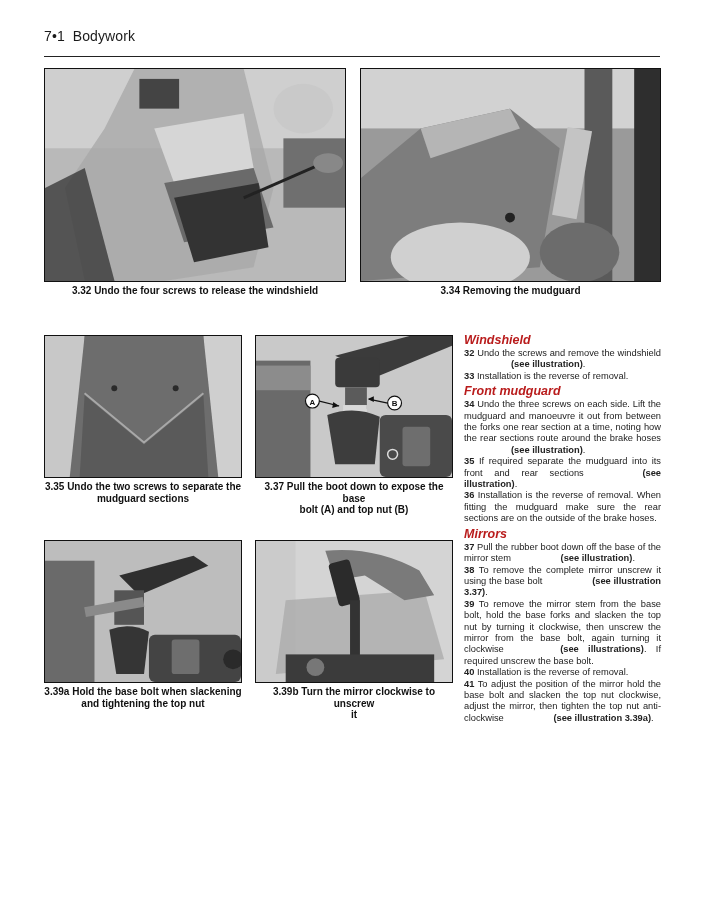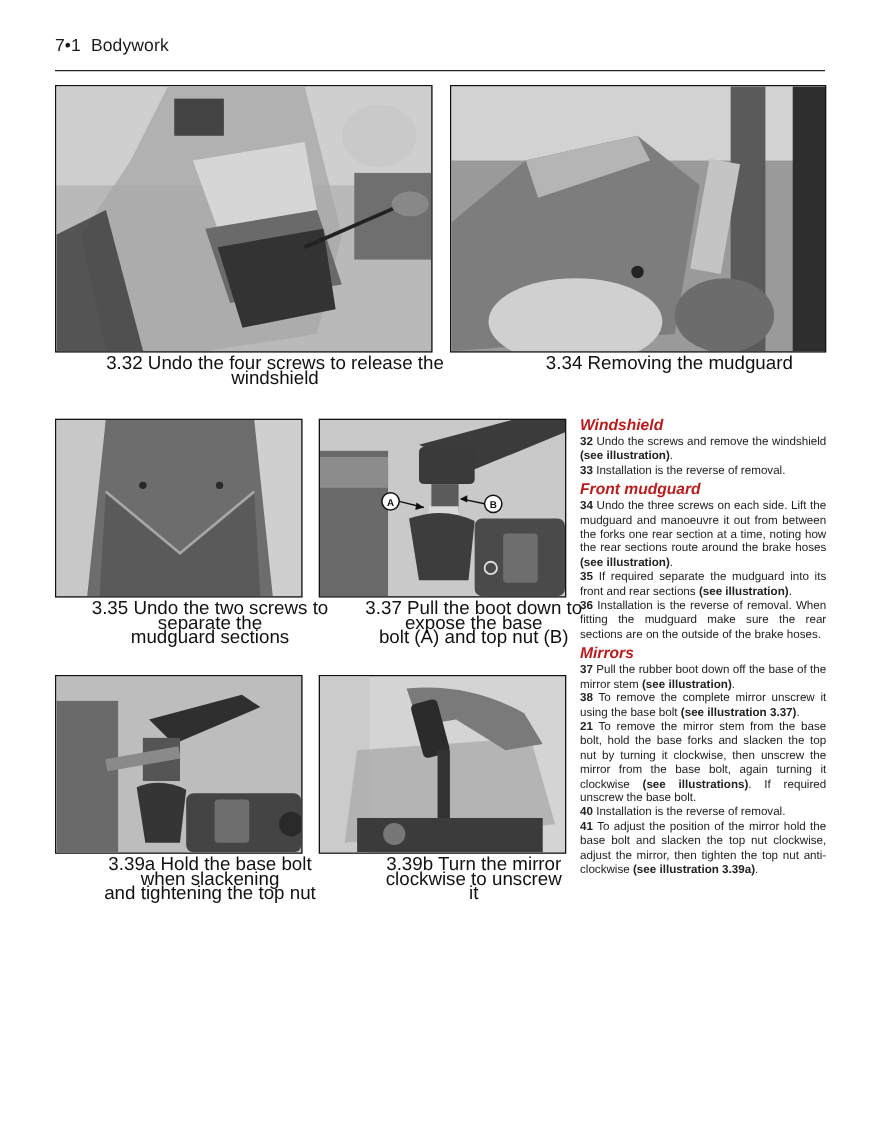--- a/index.html
+++ b/index.html
@@ -4,27 +4,27 @@
   <style>
     html, body { margin: 0; padding: 0; background: #ffffff; }
     body { width: 705px; height: 907px; position: relative; overflow: hidden;
            font-family: "Liberation Sans", "DejaVu Sans", sans-serif; color: #1a1a1a; }
     .header { position: absolute; left: 44px; top: 28px; font-size: 14px; letter-spacing: 0.1px; }
     .header-rule { position: absolute; left: 44px; top: 56px; width: 616px; height: 1px; background: #222; }
 
     .photo { position: absolute; border: 1.5px solid #111; box-sizing: border-box; overflow: hidden; background: #bdbdbd; }
     .photo svg { width: 100%; height: 100%; display: block; }
 
-    .caption { position: absolute; font-weight: normal; font-size: 15px; text-align: center; line-height: 11.5px; color: #111; margin-left: 25px; }
+    .caption { position: absolute; font-weight: bold; font-size: 10px; text-align: center; line-height: 11.5px; color: #111; }
 
     .col { position: absolute; left: 464px; width: 197px; font-size: 9.3px; line-height: 11.4px; color: #222; }
     .col h2 { margin: 0; font-size: 12.5px; font-style: italic; font-weight: bold; line-height: 15px; color: #b91c1c; }
     .col p { margin: 0; text-align: justify; }
     .col .num { font-weight: bold; }
-    .col .ref { font-weight: bold; }
+    .col .ref { font-weight: bold; margin-left: 47px; }
   </style>
 </head>
 <body>
 
 <div class="header">
   <span>7•1</span>&nbsp;
   <span>Bodywork</span>
 </div>
 <div class="header-rule"></div>
 
@@ -148,16 +148,16 @@
   <p><span class="num">33</span> <span>Installation is the reverse of removal.</span></p>
 
   <h2 style="margin-top:2px;">Front mudguard</h2>
   <p><span class="num">34</span> <span>Undo the three screws on each side. Lift the mudguard and manoeuvre it out from between the forks one rear section at a time, noting how the rear sections route around the brake hoses</span> <span class="ref">(see illustration)</span><span>.</span></p>
   <p><span class="num">35</span> <span>If required separate the mudguard into its front and rear sections</span> <span class="ref">(see illustration)</span><span>.</span></p>
   <p><span class="num">36</span> <span>Installation is the reverse of removal. When fitting the mudguard make sure the rear sections are on the outside of the brake hoses.</span></p>
 
   <h2 style="margin-top:2px;">Mirrors</h2>
   <p><span class="num">37</span> <span>Pull the rubber boot down off the base of the mirror stem</span> <span class="ref">(see illustration)</span><span>.</span></p>
   <p><span class="num">38</span> <span>To remove the complete mirror unscrew it using the base bolt</span> <span class="ref">(see illustration 3.37)</span><span>.</span></p>
-  <p><span class="num">21</span> <span>To remove the mirror stem from the base bolt, hold the base forks and slacken the top nut by turning it clockwise, then unscrew the mirror from the base bolt, again turning it clockwise</span> <span class="ref">(see illustrations)</span><span>. If required unscrew the base bolt.</span></p>
+  <p><span class="num">39</span> <span>To remove the mirror stem from the base bolt, hold the base forks and slacken the top nut by turning it clockwise, then unscrew the mirror from the base bolt, again turning it clockwise</span> <span class="ref">(see illustrations)</span><span>. If required unscrew the base bolt.</span></p>
   <p><span class="num">40</span> <span>Installation is the reverse of removal.</span></p>
   <p><span class="num">41</span> <span>To adjust the position of the mirror hold the base bolt and slacken the top nut clockwise, adjust the mirror, then tighten the top nut anti-clockwise</span> <span class="ref">(see illustration 3.39a)</span><span>.</span></p>
 </div>
 
 </body></html>

